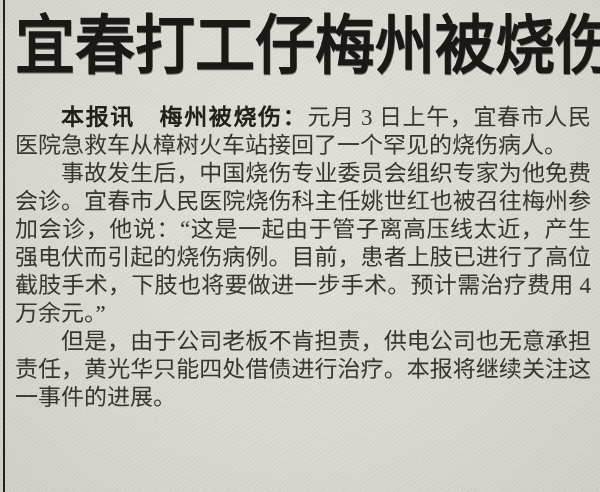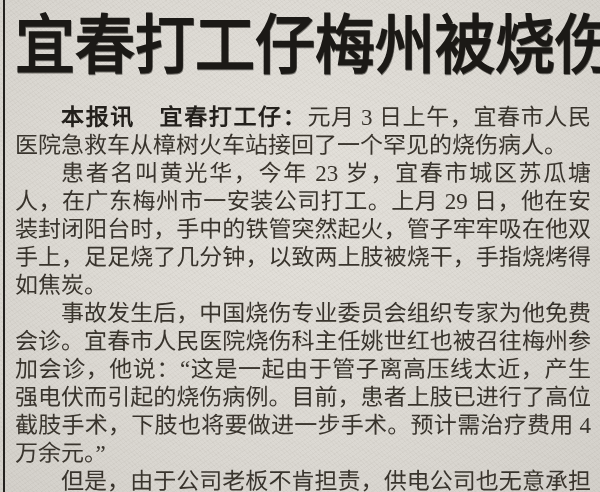--- a/index.html
+++ b/index.html
@@ -73,19 +73,18 @@
 <body>
 
 <div class="page">
   <div class="rule-left"></div>
   <div class="content">
     <h1 class="headline">
       <span class="hl-part">宜春打工仔</span>
       <span class="hl-part">梅州被烧伤</span>
     </h1>
     <div class="article-body">
-      <p><span class="lead">本报讯　宜春打工仔：</span><span>元月 3 日上午，宜春市人民医院急救车从樟树火车站接回了一个罕见的烧伤病人。</span></p>
-      <p>患者名叫黄光华，今年 23 岁，宜春市城区苏瓜塘人，在广东梅州市一安装公司打工。上月 29 日，他在安装封闭阳台时，手中的铁管突然起火，管子牢牢吸在他双手上，足足烧了几分钟，以致两上肢被烧干，手指烧烤得如焦炭。</p>
+      <p><span class="lead">本报讯　梅州被烧伤：</span><span>元月 3 日上午，宜春市人民医院急救车从樟树火车站接回了一个罕见的烧伤病人。</span></p>
       <p>事故发生后，中国烧伤专业委员会组织专家为他免费会诊。宜春市人民医院烧伤科主任姚世红也被召往梅州参加会诊，他说：“这是一起由于管子离高压线太近，产生强电伏而引起的烧伤病例。目前，患者上肢已进行了高位截肢手术，下肢也将要做进一步手术。预计需治疗费用 4 万余元。”</p>
       <p>但是，由于公司老板不肯担责，供电公司也无意承担责任，黄光华只能四处借债进行治疗。本报将继续关注这一事件的进展。</p>
     </div>
   </div>
 </div>
 
 </body></html>

